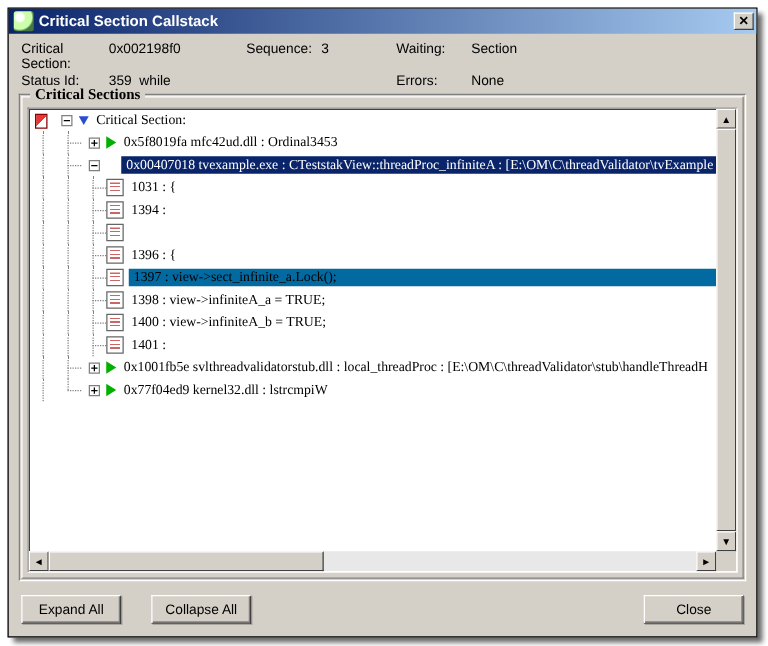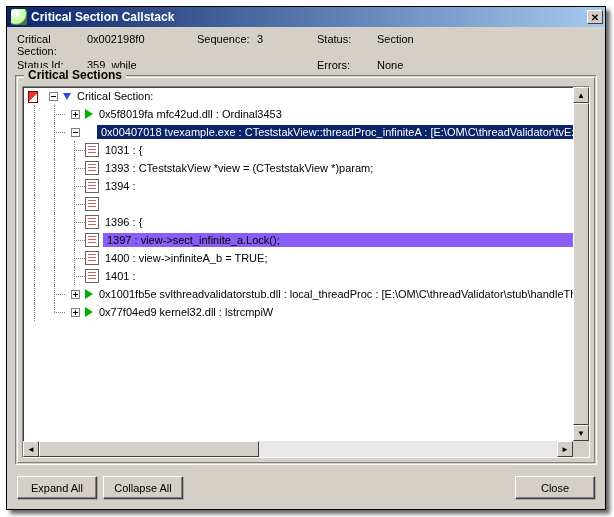--- a/index.html
+++ b/index.html
@@ -52,21 +52,21 @@
       display: grid;
       grid-template-columns: 70px 110px 60px 60px 60px 90px;
       row-gap: 2px;
       color: #000;
     }
     .info span.lbl { color:#000; }
     .groupbox {
       position: absolute;
       left: 8px; top: 68px; right: 8px; bottom: 44px;
       border: 1px solid #808080;
-      border-right-color:#fff; border-bottom-color:#fff;
+      border-right-color:#fff; border-bottom-color:#fff;font-family:Liberation Serif, serif;
     }
     .groupbox::before {
       content:"";
       position:absolute; inset:1px;
       border:1px solid #fff;
       border-right-color:#808080; border-bottom-color:#808080;
       pointer-events:none;
     }
     .group-label {
       position:absolute; top:-8px; left:8px;
@@ -127,21 +127,21 @@
       margin-right:4px; flex:none;
       position:relative;
     }
     .root-ico::before{
       content:"";position:absolute;left:3px;top:2px;width:8px;height:10px;
       background:linear-gradient(135deg,#e33 0 50%,#fff 50% 100%);
       border:1px solid #800;
     }
     .row .txt { padding-left:2px; }
     .row.sel .txt-wrap { background:#0a246a; color:#fff; padding:1px 2px; }
-    .row.hl .txt-wrap { background:#8b5cf6; color:#000; padding:1px 2px; display:inline-block; width:560px;}
+    .row.hl .txt-wrap { background:#0369a1; color:#000; padding:1px 2px; display:inline-block; width:560px;}
     .row .txt-wrap { display:inline-block; }
     .row.sel .txt-wrap { display:inline-block; width:560px; }
 
     
     .vscroll {
       position:absolute; top:0; right:0; bottom:16px; width:16px;
       background:#e8e8e8;
       border-left:0;
     }
     .vscroll .arrow, .hscroll .arrow {
@@ -159,21 +159,21 @@
     .vscroll .thumb{left:0;right:0;top:16px;bottom:16px;}
     .hscroll {
       position:absolute;left:0;right:16px;bottom:0;height:16px;background:#e8e8e8;
     }
     .hscroll .left{left:0} .hscroll .right{right:0}
     .hscroll .thumb{top:0;bottom:0;left:16px;width:220px;}
     .corner{position:absolute;right:0;bottom:0;width:16px;height:16px;background:#d4d0c8;}
 
     .buttons {
       position:absolute; left:10px; right:10px; bottom:10px;
-      display:flex; gap:6px;
+      display:flex; gap:24px;
     }
     .buttons .spacer{flex:1}
     .btn {
       min-width:80px; height:23px;
       background:#d4d0c8;
       border:1px solid #fff;
       border-right-color:#404040; border-bottom-color:#404040;
       box-shadow: inset -1px -1px 0 #808080, 1px 1px 0 rgba(0,0,0,.2);
       padding:0 10px;
       font:11px Tahoma, Arial;
@@ -210,21 +210,21 @@
     <span class="icon"></span>
     <span class="title">Critical Section Callstack</span>
     <span class="close">✕</span>
   </div>
 
   <div class="info">
     <span class="lbl">Critical Section:</span>
     <span>0x002198f0</span>
     <span class="lbl">Sequence:</span>
     <span>3</span>
-    <span class="lbl">Status:</span>
+    <span class="lbl">Waiting:</span>
     <span>Section</span>
 
     <span class="lbl">Status Id:</span>
     <span><span>359</span>&nbsp;&nbsp;<span>while</span></span>
     <span></span>
       <span></span>
     <span class="lbl">Errors:</span>
     <span>None</span>
   </div>
 
@@ -263,27 +263,20 @@
             <span class="conn"></span>
             <span class="conn branch"></span>
             <span class="doc-ico"></span>
             <span class="txt-wrap"><span class="txt">1031 : {</span></span>
           </div>
           <div class="row">
             <span class="conn"></span>
             <span class="conn"></span>
             <span class="conn branch"></span>
             <span class="doc-ico"></span>
-            <span class="txt-wrap"><span class="txt">1393 :    CTeststakView   *view = (CTeststakView *)param;</span></span>
-          </div>
-          <div class="row">
-            <span class="conn"></span>
-            <span class="conn"></span>
-            <span class="conn branch"></span>
-            <span class="doc-ico"></span>
             <span class="txt-wrap"><span class="txt">1394 :</span></span>
           </div>
           <div class="row">
             <span class="conn"></span>
             <span class="conn"></span>
             <span class="conn branch"></span>
             <span class="doc-ico"></span>
           </div>
           <div class="row">
             <span class="conn"></span>
@@ -291,20 +284,27 @@
             <span class="conn branch"></span>
             <span class="doc-ico"></span>
             <span class="txt-wrap"><span class="txt">1396 :    {</span></span>
           </div>
           <div class="row hl">
             <span class="conn"></span>
             <span class="conn"></span>
             <span class="conn branch"></span>
             <span class="doc-ico"></span>
             <span class="txt-wrap"><span class="txt">1397 :       view-&gt;sect_infinite_a.Lock();</span></span>
+          </div>
+          <div class="row">
+            <span class="conn"></span>
+            <span class="conn"></span>
+            <span class="conn branch"></span>
+            <span class="doc-ico"></span>
+            <span class="txt-wrap"><span class="txt">1398 :       view-&gt;infiniteA_a = TRUE;</span></span>
           </div>
           <div class="row">
             <span class="conn"></span>
             <span class="conn"></span>
             <span class="conn branch"></span>
             <span class="doc-ico"></span>
             <span class="txt-wrap"><span class="txt">1400 :       view-&gt;infiniteA_b = TRUE;</span></span>
           </div>
           <div class="row">
             <span class="conn"></span>

